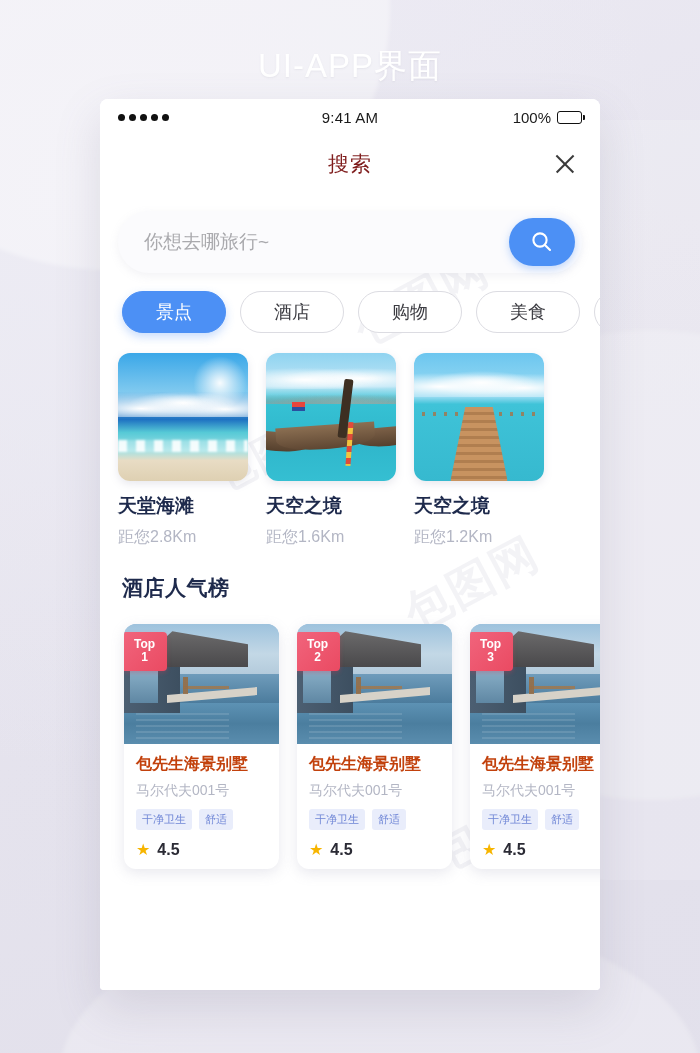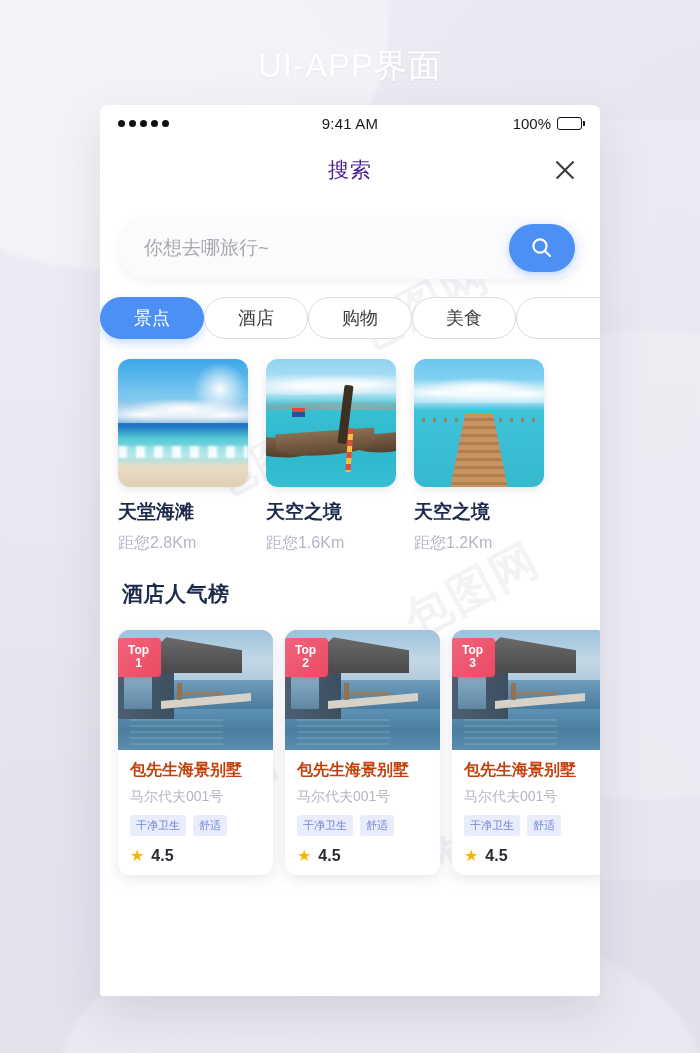--- a/index.html
+++ b/index.html
@@ -51,21 +51,21 @@
     color: #ffffff;
     font-weight: 400;
     text-shadow: 0 1px 2px rgba(120,118,140,0.10);
     z-index: 3;
   }
 
   
   #phone {
     position: absolute;
     left: 100px;
-    top: 105px;
+    top: 99px;
     width: 500px;
     height: 891px;
     background: #ffffff;
     border-radius: 8px 8px 4px 4px;
     box-shadow: 0 18px 46px rgba(110,108,135,0.18);
     overflow: hidden;
     z-index: 4;
   }
 
   
@@ -100,21 +100,21 @@
     width: 2.4px; height: 5px; background: #111; border-radius: 0 1px 1px 0;
   }
   .battery .fill { height: 100%; background: #111; border-radius: 1px; }
 
   
   .nav-bar {
     height: 58px;
     display: flex; align-items: center; justify-content: center;
     position: relative; background: #fff;
   }
-  .nav-title { font-size: 21px; color: #4c1d95; letter-spacing: 1px; }
+  .nav-title { font-size: 21px; color: #7f1d1d; letter-spacing: 1px; }
   .nav-close {
     position: absolute; right: 22px; top: 50%;
     transform: translateY(-50%);
     width: 26px; height: 26px; cursor: pointer;
   }
   .nav-close::before, .nav-close::after {
     content: ""; position: absolute; left: 1px; top: 12px;
     width: 24px; height: 1.6px; background: #3a3a3a;
   }
   .nav-close::before { transform: rotate(45deg); }
@@ -166,21 +166,22 @@
   
   .sec-title {
     margin: 26px 0 0 22px;
     font-size: 21px; font-weight: 700; color: #1e2a4c;
     letter-spacing: .5px; position: relative; z-index: 5;
   }
 
   
   .pill-row {
     margin-top: 18px;
-    display: flex; 
+    padding-left: 22px;
+    display: flex; gap: 14px;
     position: relative; z-index: 5;
   }
   .pill {
     flex: 0 0 auto;
     min-width: 104px; height: 42px;
     border-radius: 21px;
     border: 1px solid #dcdce2;
     background: #fff;
     display: flex; align-items: center; justify-content: center;
     font-size: 18px; color: #3c3c42; cursor: pointer;
@@ -208,22 +209,22 @@
     margin-top: 12px; font-size: 19px; font-weight: 700;
     color: #1e2a4c; white-space: nowrap;
   }
   .attr-dist {
     margin-top: 8px; font-size: 16px; color: #b3b6c4; white-space: nowrap;
   }
 
   
   .hotel-row {
     margin-top: 22px;
-    padding-left: 18px;
-    display: flex; gap: 12px;
+    padding-left: 24px;
+    display: flex; gap: 18px;
     position: relative; z-index: 5;
   }
   .hotel-card {
     flex: 0 0 auto; width: 155px;
     background: #fff; border-radius: 12px;
     box-shadow: 0 4px 14px rgba(140,140,170,0.20);
     overflow: hidden; padding-bottom: 10px;
   }
   .hotel-thumb {
     width: 155px; height: 120px; position: relative; overflow: hidden;

